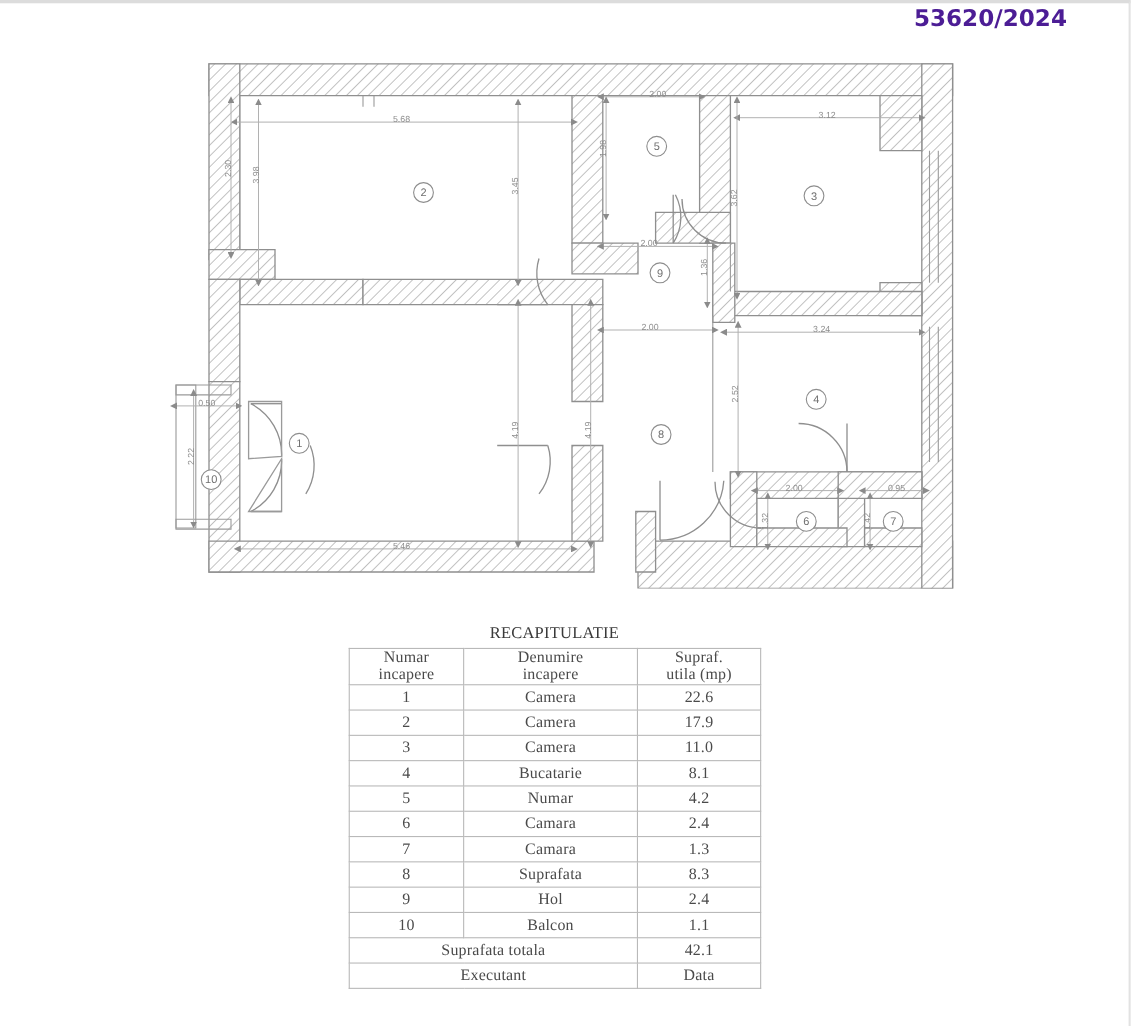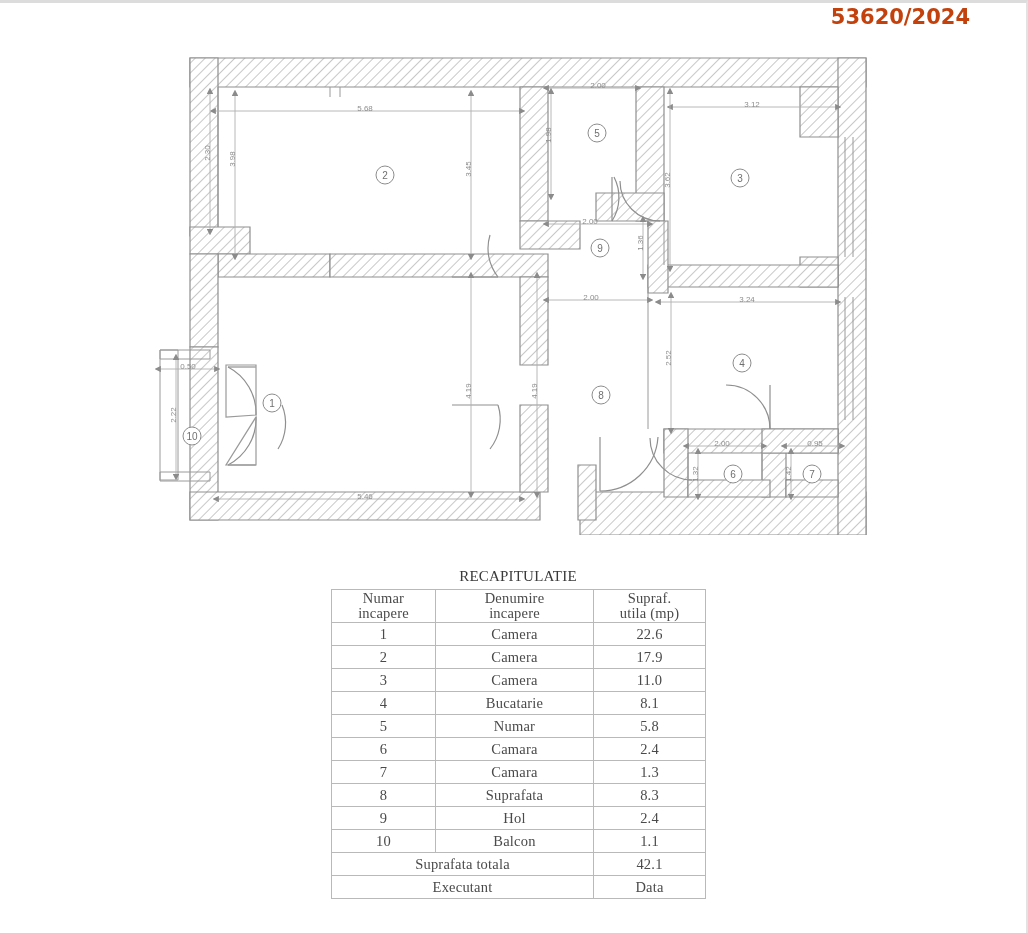--- a/index.html
+++ b/index.html
@@ -20,36 +20,36 @@
   }
 
   
   #doc-number {
     position: absolute;
     top: 2px; right: 56px;
     font-family: "DejaVu Sans", sans-serif;
     font-weight: bold;
     font-size: 21px;
     letter-spacing: 0px;
-    color: #c2410c;
+    color: #4c1d95;
     white-space: nowrap;
   }
 
   
   #plan-wrap {
     position: absolute;
     left: 0; top: 22px;
     width: 1028px; height: 510px;
   }
   #plan-svg { display:block; }
 
   
   #recap {
     position: absolute;
-    left: 331px; top: 565px;
+    left: 317px; top: 565px;
     width: 374px;
   }
   #recap-title {
     text-align: center;
     font-family: "Liberation Serif", serif;
     font-size: 15px;
     color: #3a3a3a;
     letter-spacing: 0.2px;
     margin-bottom: 4px;
   }
@@ -327,21 +327,21 @@
             <td>11.0</td>
           </tr>
           <tr>
             <td>4</td>
             <td>Bucatarie</td>
             <td>8.1</td>
           </tr>
           <tr>
             <td>5</td>
             <td>Numar</td>
-            <td>5.8</td>
+            <td>4.2</td>
           </tr>
           <tr>
             <td>6</td>
             <td>Camara</td>
             <td>2.4</td>
           </tr>
           <tr>
             <td>7</td>
             <td>Camara</td>
             <td>1.3</td>

